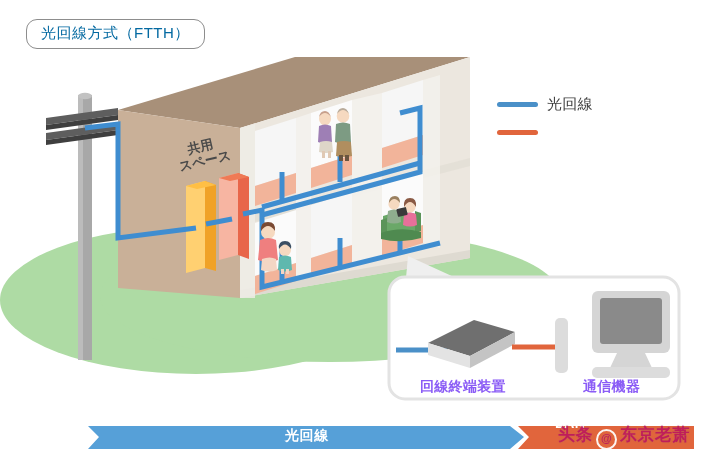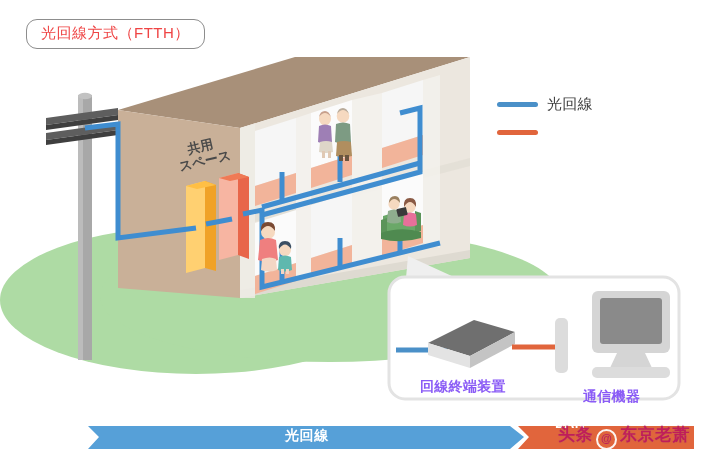--- a/index.html
+++ b/index.html
@@ -14,21 +14,21 @@
   #svgroot{position:absolute;left:0;top:0;}
 
   
   .title-pill{
     position:absolute;left:26px;top:19px;
     padding:5px 14px 6px 14px;
     border:1.6px solid #8d8d8d;
     border-radius:11px;
     background:#ffffff;
     font-size:15px;
-    color:#ef4444;
+    color:#0369a1;
     letter-spacing:.5px;
     white-space:nowrap;
     line-height:1.1;
   }
 
   
   .legend{position:absolute;left:497px;top:90px;}
   .legend-row{display:flex;align-items:center;height:28px;}
   .legend-swatch{width:41px;height:5px;border-radius:3px;margin-right:9px;}
   .legend-label{font-size:15px;color:#3d3d3d;white-space:nowrap;letter-spacing:.3px;}
@@ -43,21 +43,21 @@
     white-space:nowrap;
   }
   .kyoyo .l2{margin-left:-12px;display:block;}
 
   
   .inset-label{
     position:absolute;font-size:14px;color:#8b5cf6;font-weight:bold;
     white-space:nowrap;letter-spacing:.3px;
   }
   #lbl-onu{left:420px;top:378px;}
-  #lbl-pc{left:583px;top:388px;}
+  #lbl-pc{left:583px;top:378px;}
 
   
   .barlabel{
     position:absolute;font-size:14px;color:#ffffff;font-weight:bold;
     white-space:nowrap;letter-spacing:.6px;
   }
   #bl-hikari{left:285px;top:427px;}
   #bl-lan{left:555px;top:415px;}
 
   

